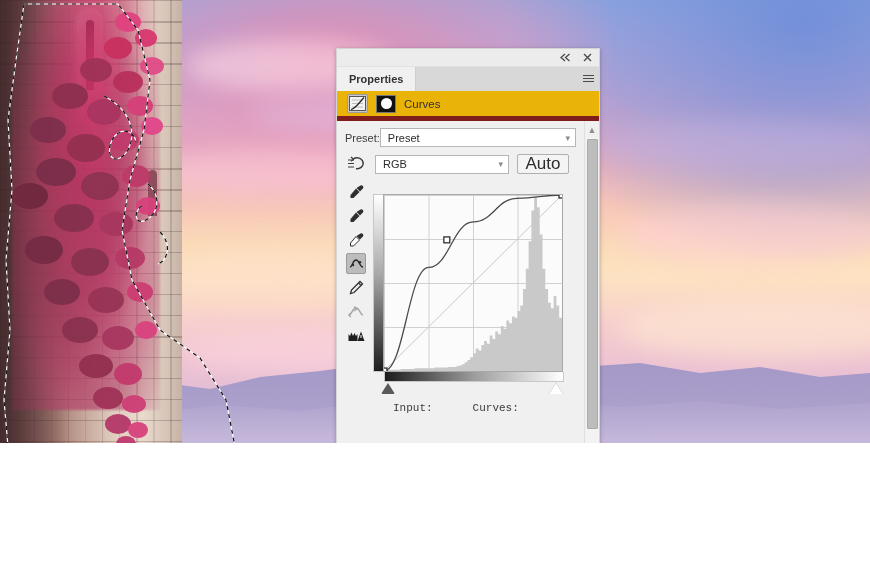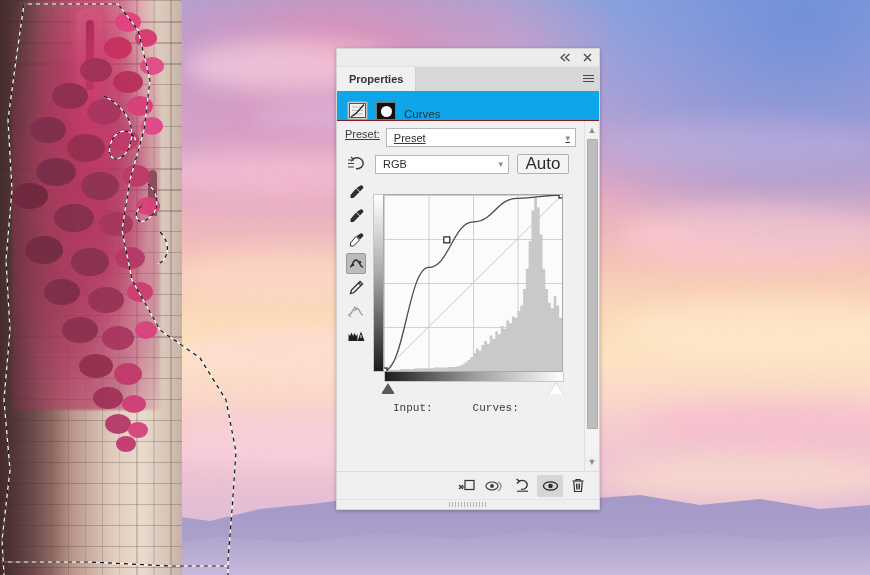--- a/index.html
+++ b/index.html
@@ -4,21 +4,21 @@
 <style>
   * { box-sizing: border-box; }
   html, body {
     margin: 0; padding: 0;
     width: 870px; height: 575px;
     overflow: hidden;
     font-family: "Liberation Sans", sans-serif;
   }
   #stage {
     position: relative;
-    width: 870px; height: 575px;
+    width: 870px; height: 443px;
     overflow: hidden;
     background: #c9a8c4;
   }
 
   
   .sky-base {
     position: absolute; inset: 0;
     background:
       linear-gradient(to bottom,
         rgba(123,148,214,0.00) 0%,
@@ -178,40 +178,40 @@
     cursor: pointer;
   }
   .tabstrip-filler { flex: 1; background: #d8d8d8; }
   .hamburger {
     width: 22px; display:flex; align-items:center; justify-content:center;
     background: #d8d8d8; cursor: pointer;
   }
   .hamburger i { display:block; width:11px; height:8px;
     background: repeating-linear-gradient(to bottom,#4a4a4a 0 1.5px, transparent 1.5px 3px); }
   .adj-header {
-    height: 30px; display: flex; align-items: flex-end; gap: 8px;
-    padding: 0 10px; background: #0ea5e9;
-    border-bottom: 1px solid #7f1d1d;
+    height: 30px; display: flex; align-items: center; gap: 8px;
+    padding: 0 10px; background: #eab308;
+    border-bottom: 5px solid #7f1d1d;
   }
   .adj-icon {
     width: 21px; height: 19px; background: #c9c9c9;
     border: 1px solid #9a9a9a; border-radius: 2px;
     position: relative; cursor: pointer; overflow:hidden;
   }
   .mask-thumb {
     width: 20px; height: 18px; background: #111; border: 1px solid #777;
     display:flex; align-items:center; justify-content:center; cursor:pointer;
   }
   .mask-thumb i { width: 11px; height: 11px; border-radius: 50%; background:#fff; display:block; }
   .adj-title { font-size: 11.5px; color:#333; }
 
   .panel-body { flex: 1; display: flex; position: relative; background:#f0f0f0; overflow:hidden; }
   .panel-content { flex: 1; padding: 7px 8px 0 8px; }
 
-  .row { display: flex; gap: 6px; margin-bottom: 7px; text-decoration: underline; }
+  .row { display: flex; align-items: center; margin-bottom: 7px; }
   .lbl { font-size: 11px; color: #3b3b3b; }
   .select {
     flex: 1; height: 19px; background: #fff; border: 1px solid #b6b6b6;
     display: flex; align-items: center; justify-content: space-between;
     padding: 0 5px 0 7px; font-size: 11px; color:#2c2c2c; cursor: pointer;
   }
   .select .chev { color:#8a8a8a; font-size: 9px; }
   .btn-auto {
     width: 52px; height: 20px; background: #f4f4f4;
     border: 1px solid #b0b0b0; border-radius: 2px;

